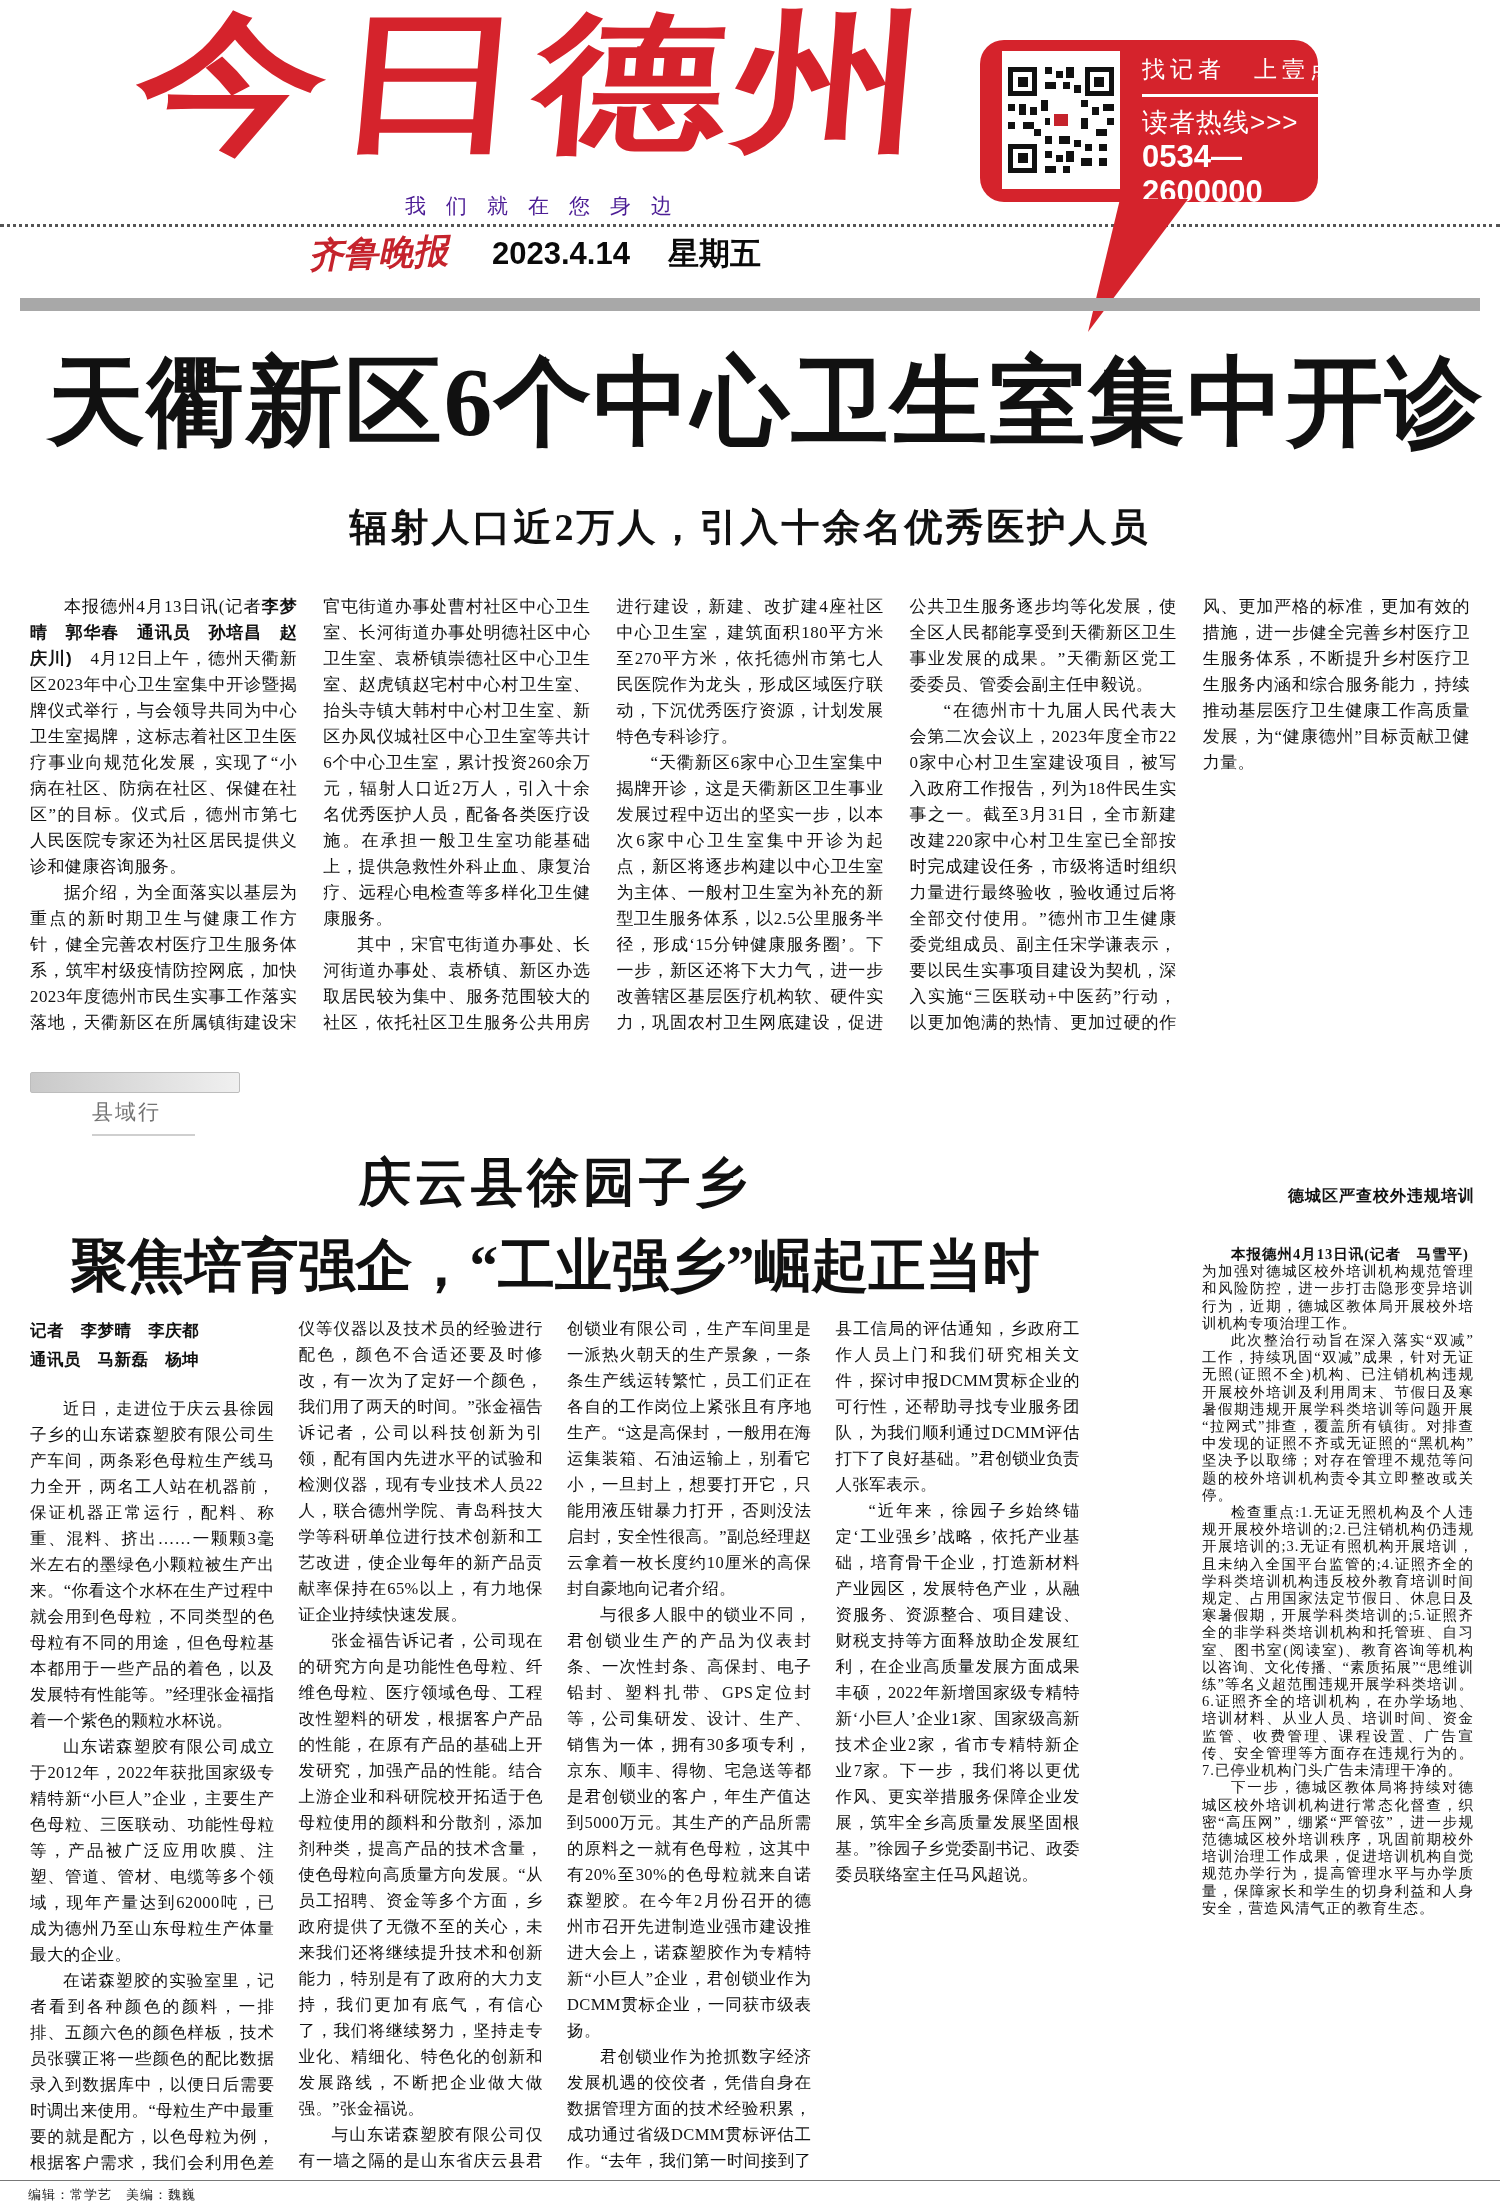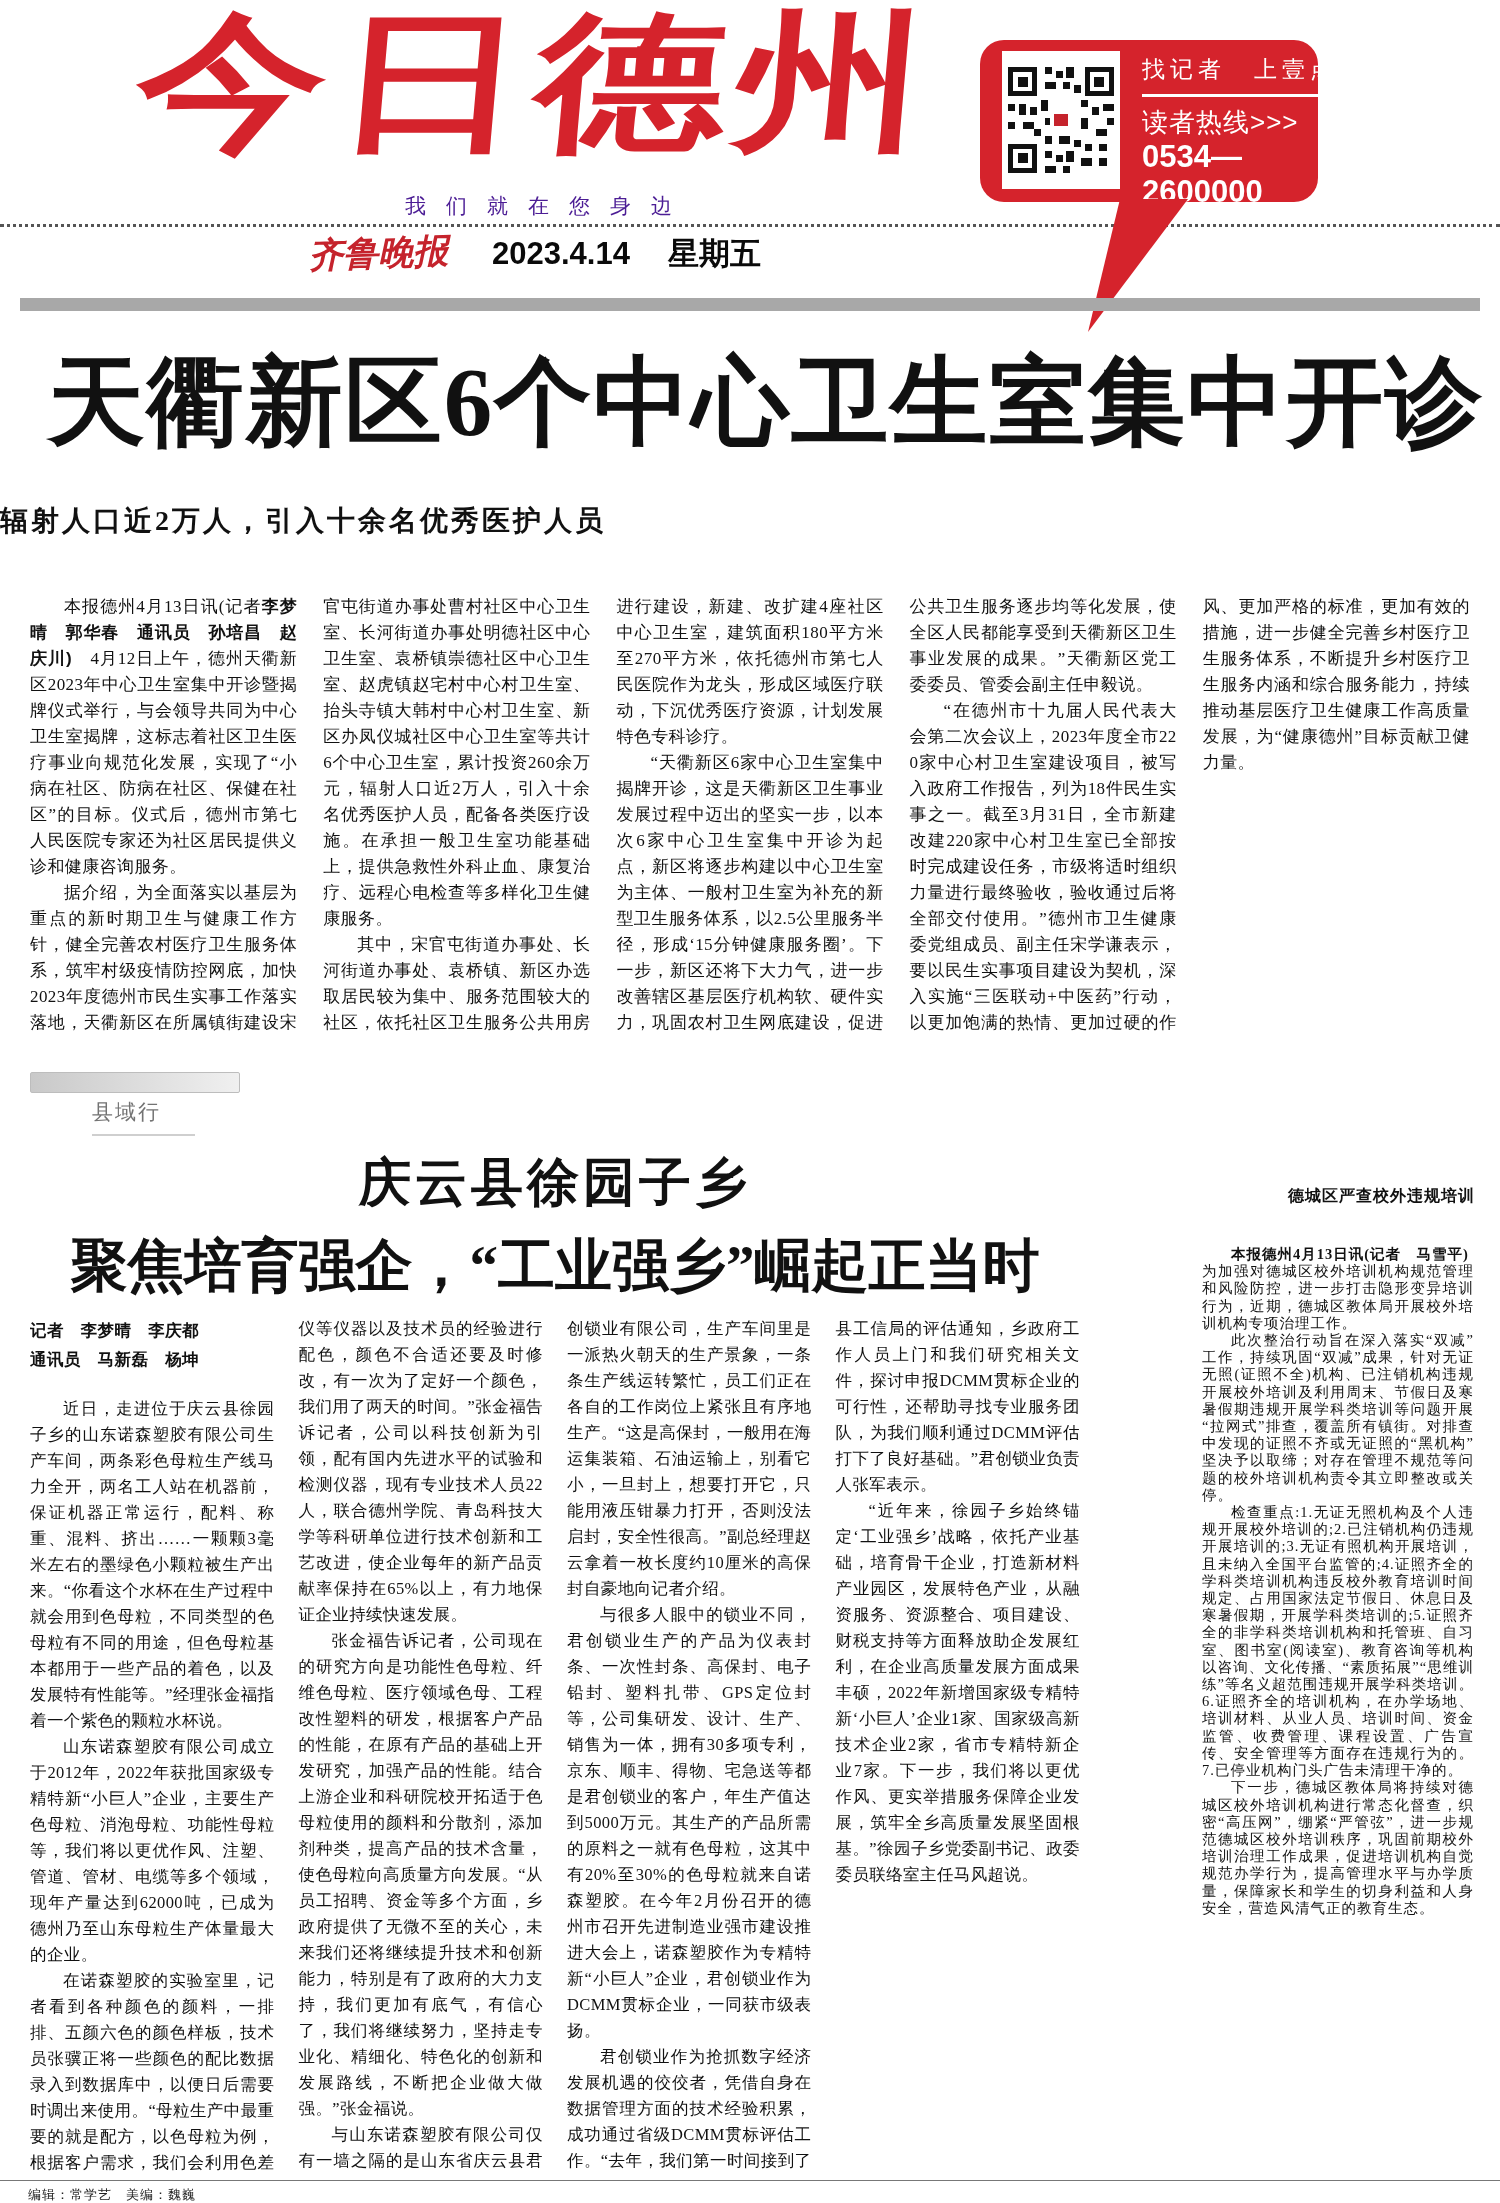--- a/index.html
+++ b/index.html
@@ -31,22 +31,22 @@
     font-family:"Liberation Sans","DejaVu Sans",sans-serif;}
   .b1{font-size:23px;letter-spacing:5px;margin-top:4px;white-space:nowrap;}
   .bdiv{border-top:3px solid #fff;margin:9px 8px 7px 0;}
   .b2{font-size:26px;letter-spacing:1px;white-space:nowrap;margin-top:8px;}
   .b3,.b4{font-size:31px;font-weight:bold;line-height:1.12;white-space:nowrap;}
 
   
   .gray-bar{position:absolute;left:20px;top:298px;width:1460px;height:13px;background:var(--bar);}
   .h1{position:absolute;left:0;top:350px;width:1500px;text-align:center;font-weight:900;
     font-size:97px;letter-spacing:2px;line-height:1.1;white-space:nowrap;padding-left:32px;}
-  .h2{position:absolute;left:0;top:502px;width:1500px;text-align:left;font-weight:bold;
-    font-size:28px;letter-spacing:3px;white-space:nowrap;}
+  .h2{position:absolute;left:0;top:502px;width:1500px;text-align:center;font-weight:bold;
+    font-size:38px;letter-spacing:3px;white-space:nowrap;}
   .article1{position:absolute;left:30px;top:594px;width:1440px;height:460px;
     column-count:5;column-gap:26px;column-fill:auto;overflow:hidden;
     font-size:17px;line-height:26px;letter-spacing:.4px;text-align:justify;word-break:break-all;}
   .para{text-indent:2em;margin:0;}
   .names{font-family:"Liberation Sans","DejaVu Sans",sans-serif;font-weight:bold;}
 
   
   .section-tab{position:absolute;left:30px;top:1072px;width:235px;}
   .tab-bar{height:21px;width:210px;background:linear-gradient(to right,#c9c9c9,#f0f0f0);
     border:1px solid #bdbdbd;border-radius:2px;}
@@ -137,21 +137,21 @@
 
   <div class="county-h1">庆云县徐园子乡</div>
   <div class="county-h2">聚焦培育强企，“工业强乡”崛起正当时</div>
   <div class="county-body">
     <div class="byline">
       <div>记者　李梦晴　李庆都</div>
       <div>通讯员　马新磊　杨坤</div>
     </div>
     <div>
         <p class="para">近日，走进位于庆云县徐园子乡的山东诺森塑胶有限公司生产车间，两条彩色母粒生产线马力全开，两名工人站在机器前，保证机器正常运行，配料、称重、混料、挤出……一颗颗3毫米左右的墨绿色小颗粒被生产出来。“你看这个水杯在生产过程中就会用到色母粒，不同类型的色母粒有不同的用途，但色母粒基本都用于一些产品的着色，以及发展特有性能等。”经理张金福指着一个紫色的颗粒水杯说。</p>
-        <p class="para">山东诺森塑胶有限公司成立于2012年，2022年获批国家级专精特新“小巨人”企业，主要生产色母粒、消泡母粒、功能性母粒等，我们将以更优作风、注塑、管道、管材、电缆等多个领域，现年产量达到62000吨，已成为德州乃至山东母粒生产体量最大的企业。</p>
+        <p class="para">山东诺森塑胶有限公司成立于2012年，2022年获批国家级专精特新“小巨人”企业，主要生产色母粒、三医联动、功能性母粒等，产品被广泛应用吹膜、注塑、管道、管材、电缆等多个领域，现年产量达到62000吨，已成为德州乃至山东母粒生产体量最大的企业。</p>
         <p class="para">在诺森塑胶的实验室里，记者看到各种颜色的颜料，一排排、五颜六色的颜色样板，技术员张骥正将一些颜色的配比数据录入到数据库中，以便日后需要时调出来使用。“母粒生产中最重要的就是配方，以色母粒为例，根据客户需求，我们会利用色差仪等仪器以及技术员的经验进行配色，颜色不合适还要及时修改，有一次为了定好一个颜色，我们用了两天的时间。”张金福告诉记者，公司以科技创新为引领，配有国内先进水平的试验和检测仪器，现有专业技术人员22人，联合德州学院、青岛科技大学等科研单位进行技术创新和工艺改进，使企业每年的新产品贡献率保持在65%以上，有力地保证企业持续快速发展。</p>
         <p class="para">张金福告诉记者，公司现在的研究方向是功能性色母粒、纤维色母粒、医疗领域色母、工程改性塑料的研发，根据客户产品的性能，在原有产品的基础上开发研究，加强产品的性能。结合上游企业和科研院校开拓适于色母粒使用的颜料和分散剂，添加剂种类，提高产品的技术含量，使色母粒向高质量方向发展。“从员工招聘、资金等多个方面，乡政府提供了无微不至的关心，未来我们还将继续提升技术和创新能力，特别是有了政府的大力支持，我们更加有底气，有信心了，我们将继续努力，坚持走专业化、精细化、特色化的创新和发展路线，不断把企业做大做强。”张金福说。</p>
         <p class="para">与山东诺森塑胶有限公司仅有一墙之隔的是山东省庆云县君创锁业有限公司，生产车间里是一派热火朝天的生产景象，一条条生产线运转繁忙，员工们正在各自的工作岗位上紧张且有序地生产。“这是高保封，一般用在海运集装箱、石油运输上，别看它小，一旦封上，想要打开它，只能用液压钳暴力打开，否则没法启封，安全性很高。”副总经理赵云拿着一枚长度约10厘米的高保封自豪地向记者介绍。</p>
         <p class="para">与很多人眼中的锁业不同，君创锁业生产的产品为仪表封条、一次性封条、高保封、电子铅封、塑料扎带、GPS定位封等，公司集研发、设计、生产、销售为一体，拥有30多项专利，京东、顺丰、得物、宅急送等都是君创锁业的客户，年生产值达到5000万元。其生产的产品所需的原料之一就有色母粒，这其中有20%至30%的色母粒就来自诺森塑胶。在今年2月份召开的德州市召开先进制造业强市建设推进大会上，诺森塑胶作为专精特新“小巨人”企业，君创锁业作为DCMM贯标企业，一同获市级表扬。</p>
         <p class="para">君创锁业作为抢抓数字经济发展机遇的佼佼者，凭借自身在数据管理方面的技术经验积累，成功通过省级DCMM贯标评估工作。“去年，我们第一时间接到了县工信局的评估通知，乡政府工作人员上门和我们研究相关文件，探讨申报DCMM贯标企业的可行性，还帮助寻找专业服务团队，为我们顺利通过DCMM评估打下了良好基础。”君创锁业负责人张军表示。</p>
         <p class="para">“近年来，徐园子乡始终锚定‘工业强乡’战略，依托产业基础，培育骨干企业，打造新材料产业园区，发展特色产业，从融资服务、资源整合、项目建设、财税支持等方面释放助企发展红利，在企业高质量发展方面成果丰硕，2022年新增国家级专精特新‘小巨人’企业1家、国家级高新技术企业2家，省市专精特新企业7家。下一步，我们将以更优作风、更实举措服务保障企业发展，筑牢全乡高质量发展坚固根基。”徐园子乡党委副书记、政委委员联络室主任马风超说。</p>
       </div>
   </div>
 
   <div class="dc-h">德城区严查校外违规培训</div>

